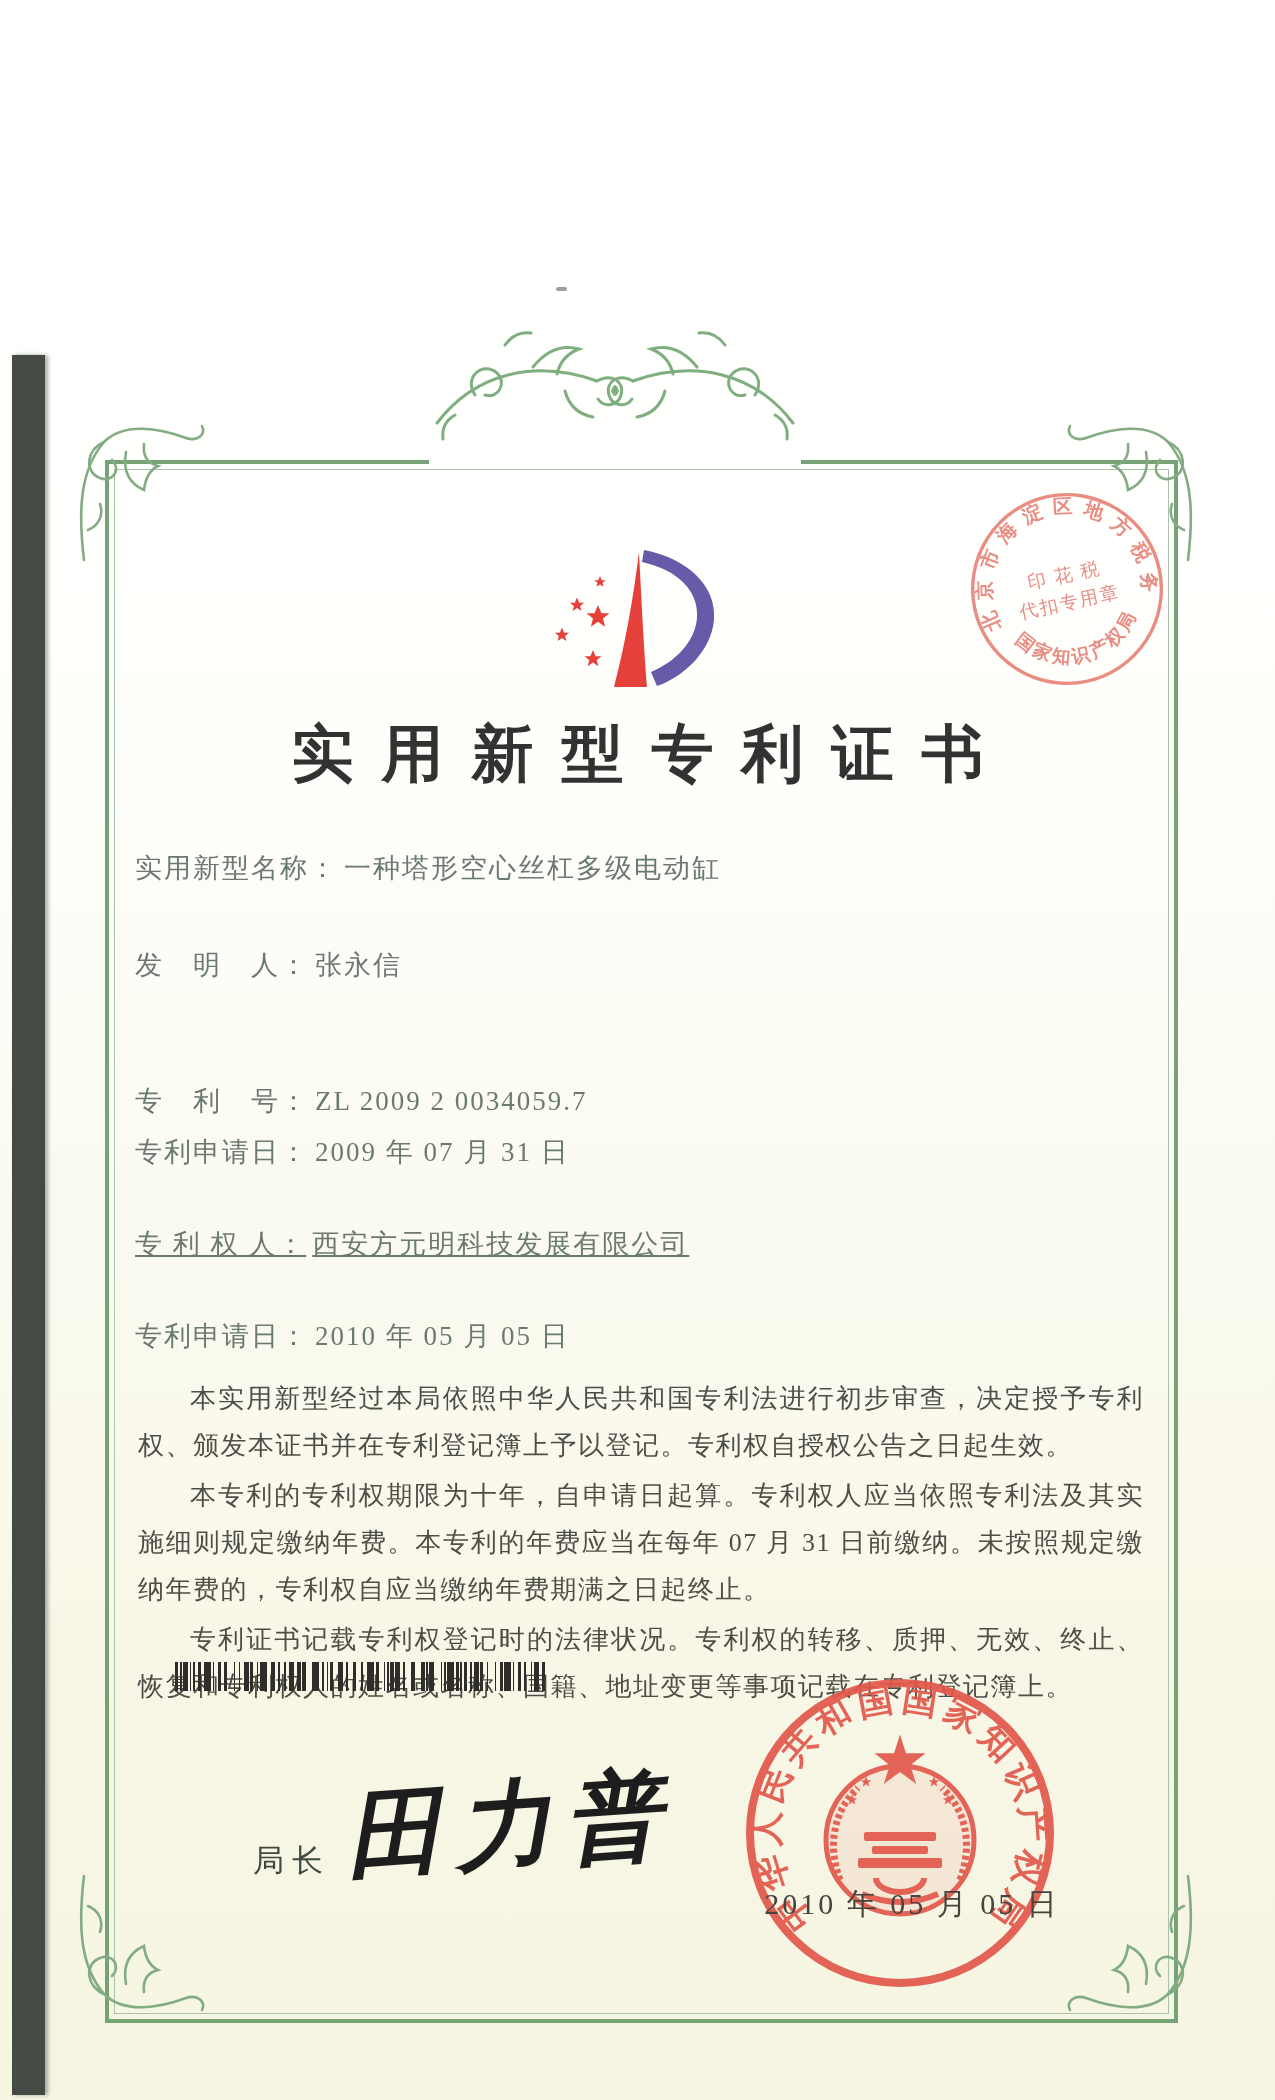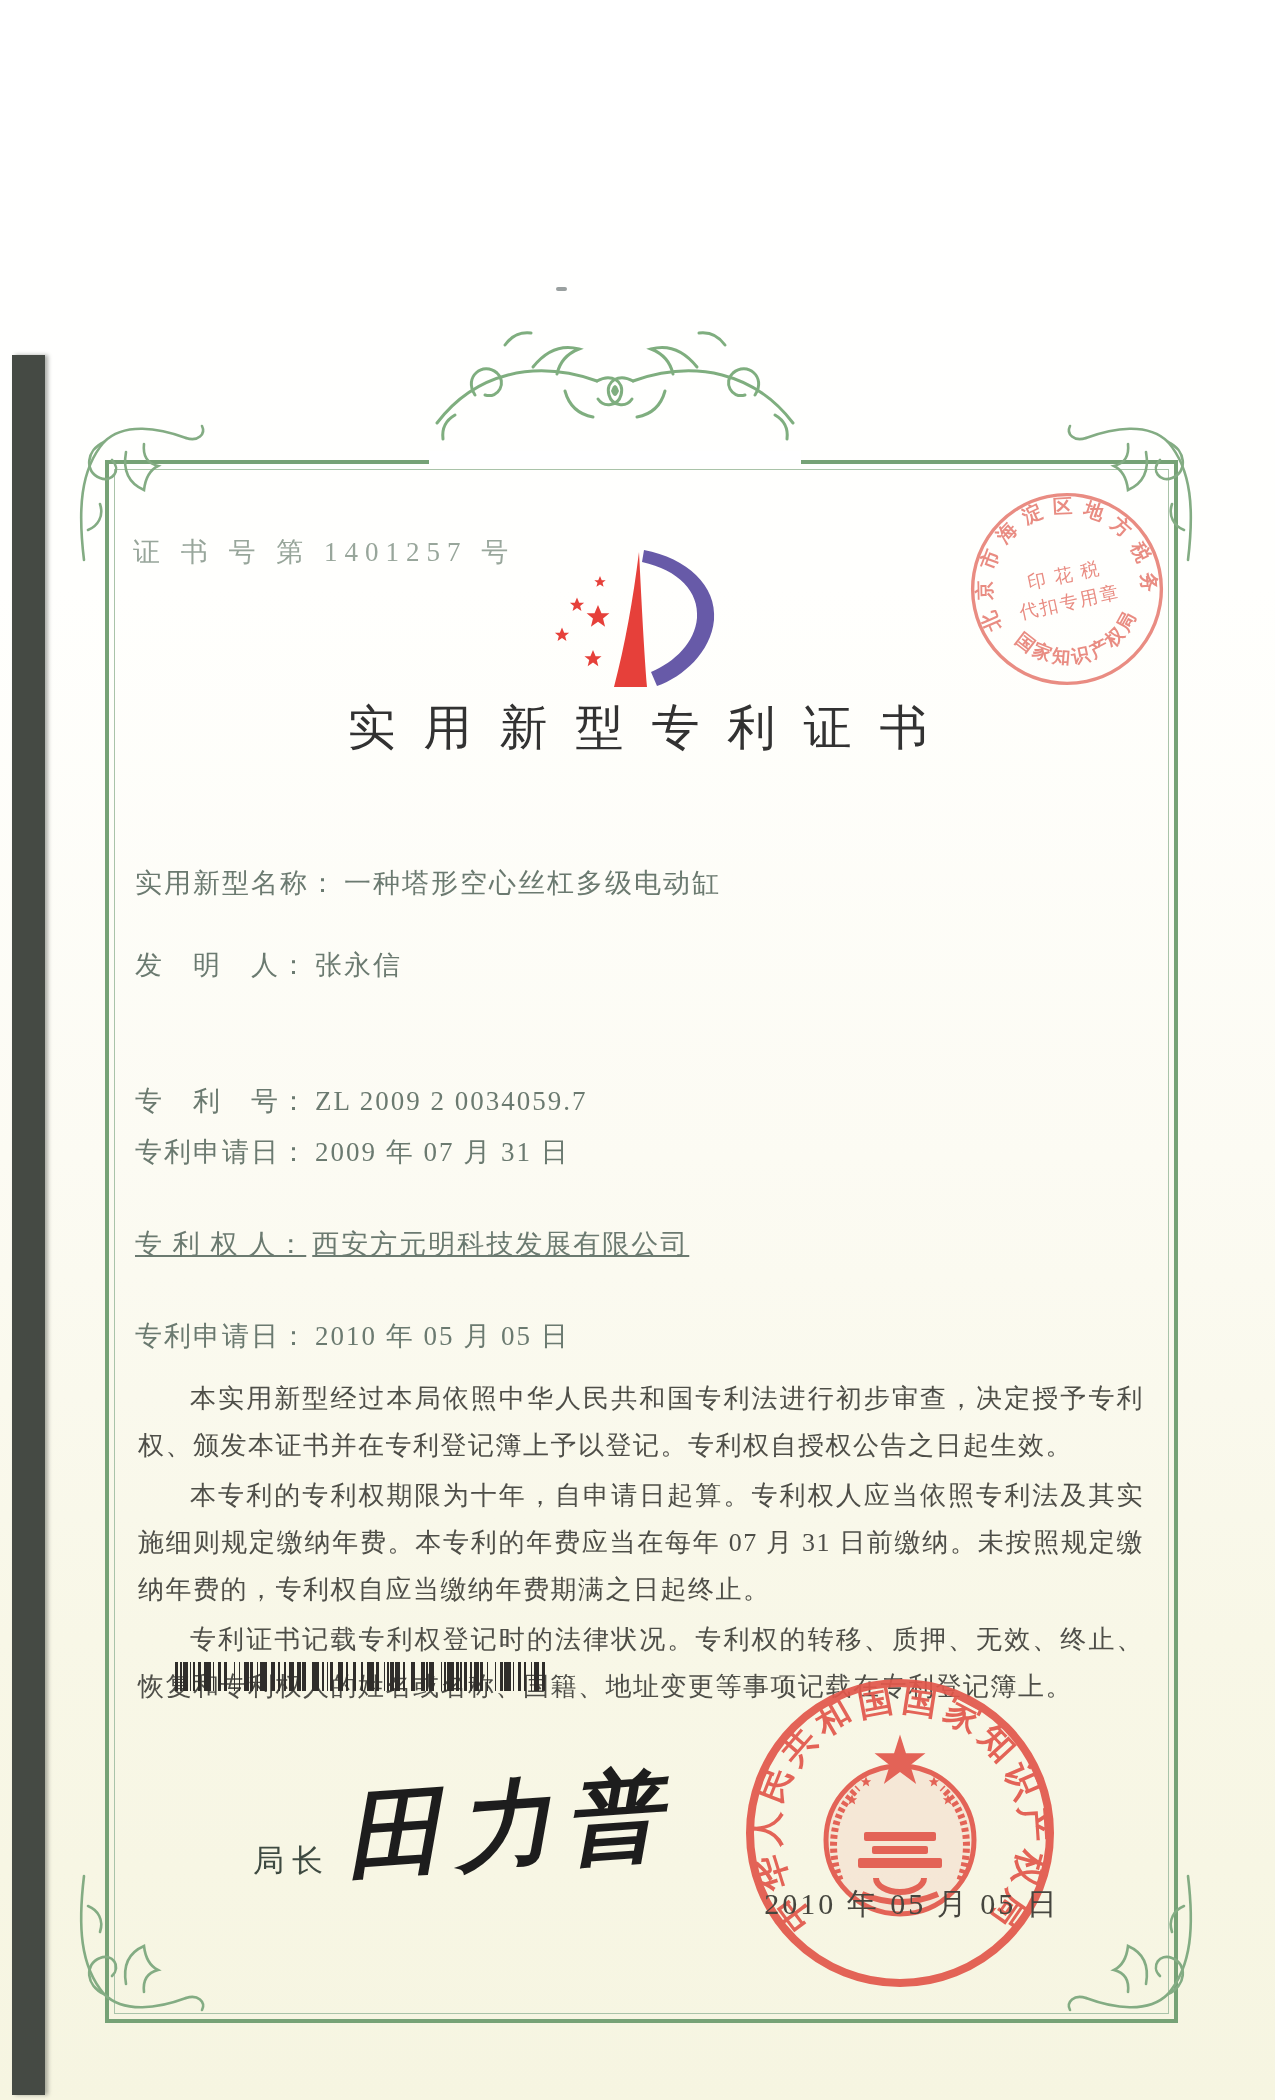--- a/index.html
+++ b/index.html
@@ -10,25 +10,25 @@
   }
   .abs{position:absolute;}
   
   #left-band{left:12px;top:355px;width:33px;height:1740px;background:#454a44;box-shadow:3px 0 4px rgba(70,75,68,.45);}
   #top-dash{left:556px;top:287px;width:11px;height:4px;background:#9aa0a0;border-radius:2px;}
   
   #frame-outer{left:105px;top:460px;width:1065px;height:1555px;border:4px solid #76a276;}
   #frame-inner{position:absolute;left:5px;top:5px;right:5px;bottom:5px;border:1px solid #a9c3a9;}
   
   #cert-number{left:133px;top:534px;font-size:27px;letter-spacing:7px;color:#98a69b;}
-  #title{left:105px;top:696px;width:1065px;text-align:center;font-size:48px;font-weight:400;
+  #title{left:105px;top:712px;width:1065px;text-align:center;font-size:62px;font-weight:700;
          color:#323232;letter-spacing:28px;text-indent:28px;}
   .field-row{left:135px;width:990px;font-size:27px;color:#6b7a70;letter-spacing:2px;white-space:nowrap;}
   .field-row .lbl{margin-right:6px;}
-  #row0{top:850px;margin-top:15px;} #row1{top:947px;} #row2{top:1042px;margin-top:41px;} #row3{top:1134px;} #row4{top:1226px;text-decoration:underline;} #row5{top:1318px;}
+  #row0{top:850px;} #row1{top:947px;} #row2{top:1042px;margin-top:41px;} #row3{top:1134px;} #row4{top:1226px;text-decoration:underline;} #row5{top:1318px;}
   #body-text{left:135px;top:1372px;width:1012px;color:#4e4e48;font-size:26px;line-height:47px;
              letter-spacing:1.5px;text-align:justify;}
   #body-text p{margin:3px;text-indent:2em;}
   #barcode{left:175px;top:1662px;width:372px;height:29px;display:flex;align-items:stretch;}
   #barcode .bar{background:#2f2d2a;height:100%;}
   #director-row{left:253px;top:1840px;font-size:31px;color:#3e4a41;letter-spacing:8px;}
   #signature{left:345px;top:1762px;font-size:96px;color:#1d1d1d;font-weight:700;font-style:italic;
              transform:rotate(-4deg);letter-spacing:14px;white-space:nowrap;}
   #seal-date{left:752px;top:1884px;width:320px;font-size:30px;color:#45453e;letter-spacing:3px;text-align:center;}
   #footer-page{left:105px;top:1946px;width:1065px;text-align:center;font-size:24px;color:#5c6b60;letter-spacing:4px;}
@@ -94,21 +94,20 @@
         <path d="M182,86 c14,-8 28,0 24,14 c-3,11 -17,13 -23,4"></path>
         <path d="M40,120 q-14,8 -12,24"></path>
         <path d="M90,50 q10,-14 26,-12"></path>
       </g>
     </defs>
     <use href="#vine"></use>
     <use href="#vine" transform="translate(400,0) scale(-1,1)"></use>
     <path d="M196,96 q4,-12 8,0 q-4,10 -8,0" fill="#7fae7f"></path>
   </svg>
 
-  <div id="cert-number" class="abs">证 书 号 第 1401257 号</div>
 
   <svg class="abs" style="left:547px;top:550px;width:190px;height:145px;" viewBox="0 0 190 145">
     <defs>
       <path id="lstar" d="M0,-10 L2.9,-3.1 L9.5,-3.1 L4.2,1.2 L5.9,8.1 L0,4 L-5.9,8.1 L-4.2,1.2 L-9.5,-3.1 L-2.9,-3.1 Z" fill="#e6403a"></path>
     </defs>
     <path d="M97,0 C140,8 170,36 167,70 C164,102 136,127 110,136 L104,122 C128,112 148,92 150,68 C152,42 132,20 95,12 Z" fill="#675aa8"></path>
     <path d="M92,2 C95,60 97,100 100,137 L67,137 C78,95 86,50 92,2 Z" fill="#e6403a"></path>
     <use href="#lstar" transform="translate(53,32) scale(0.6)"></use>
     <use href="#lstar" transform="translate(30,55) scale(0.75)"></use>
     <use href="#lstar" transform="translate(51,67) scale(1.2)"></use>

